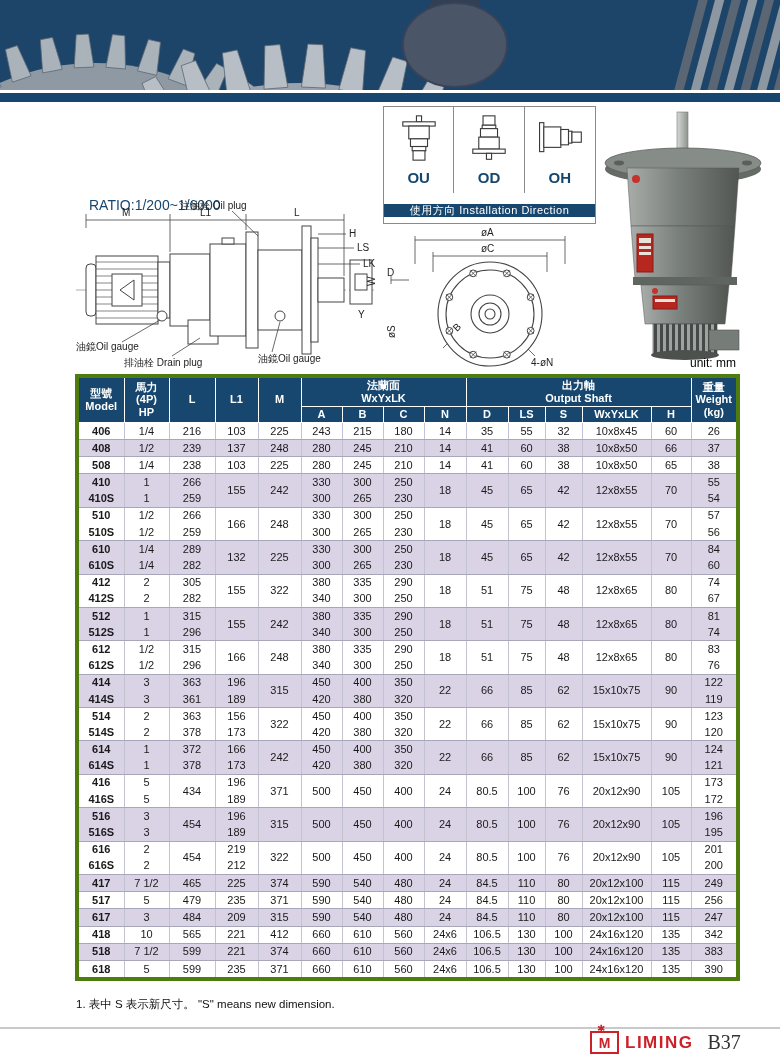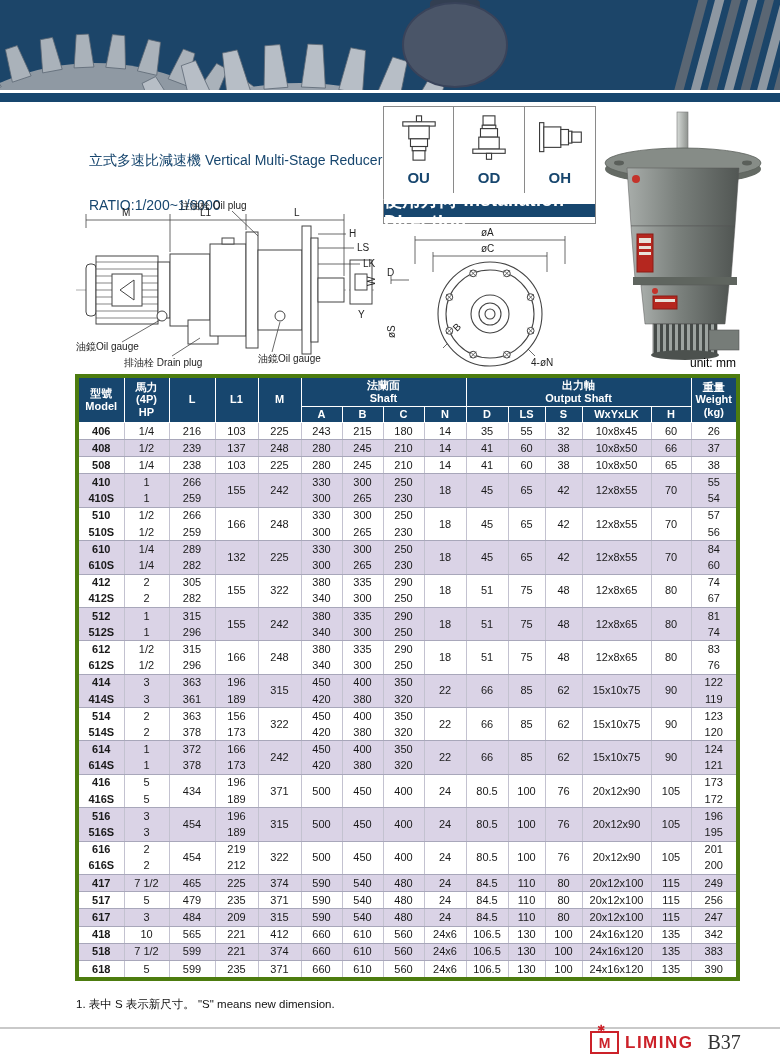--- a/index.html
+++ b/index.html
@@ -16,21 +16,21 @@
   .subtitle{position:absolute;left:89px;top:152px;font-size:14px;color:#17466e;font-weight:500;}
   .ratio{position:absolute;left:89px;top:174px;font-size:14px;color:#17466e;font-weight:500;margin-top:23px;}
   
   .install{position:absolute;left:383px;top:106px;width:213px;height:118px;border:1px solid #8a8a8a;
     box-sizing:border-box;display:grid;grid-template-columns:1fr 1fr 1fr;grid-template-rows:62px 24px 24px;background:#fff;}
   .install .cell{border-right:1px solid #8a8a8a;display:flex;align-items:center;justify-content:center;}
   .install .cell:nth-child(3),.install .cell:nth-child(6){border-right:none;}
   .install .opt{color:#17466e;font-weight:bold;font-size:15px;border-right:1px solid #8a8a8a;
     display:flex;align-items:flex-start;justify-content:center;}
   .install .opt:nth-child(6){border-right:none;}
-  .install .banner{grid-column:1/4;background:#17466e;color:#fff;font-weight:bold;font-size:18px;
+  .install .banner{grid-column:1/4;background:#17466e;color:#fff;font-weight:normal;font-size:11px;
     display:flex;align-items:center;justify-content:center;letter-spacing:.5px;margin-top:11px;}
   
   .sideview{position:absolute;left:72px;top:198px;}
   .flangeview{position:absolute;left:385px;top:226px;}
   .photo{position:absolute;left:597px;top:106px;}
   .unit{position:absolute;left:560px;top:356px;width:176px;text-align:right;font-size:12px;color:#000000;}
   svg text{font-family:"Liberation Sans","DejaVu Sans",sans-serif;}
   
   .tblwrap{position:absolute;left:75px;top:374px;}
   table.tbl{border-collapse:collapse;table-layout:fixed;width:662px;border:4px solid #4d7c0f;padding-left:44px;}
@@ -97,21 +97,20 @@
         <rect x="736" y="-40" width="9" height="150" fill="#8d97a1"></rect>
         <rect x="752" y="-40" width="9" height="150" fill="#5a6673"></rect>
         <rect x="768" y="-40" width="9" height="150" fill="#8d97a1"></rect>
         <rect x="784" y="-40" width="9" height="150" fill="#5a6673"></rect>
       </g>
       <rect x="430" y="0" width="50" height="16" rx="4" fill="#333f52"></rect>
       <ellipse cx="455" cy="45" rx="52" ry="42" fill="#4a5568" stroke="#39435a" stroke-width="2"></ellipse>
     </svg>
   <div class="band"></div>
 
-  <div class="subtitle">立式多速比減速機 Vertical Multi-Stage Reducer</div>
   <div class="ratio">RATIO:1/200~1/6000</div>
 
   <div class="install">
     <div class="cell">
       <svg width="46" height="56" viewBox="0 0 54 56">
         <g fill="#fff" stroke="#3a3a3a" stroke-width="1.3">
           <rect x="24" y="2" width="6" height="7"></rect>
             <rect x="8" y="9" width="38" height="5"></rect>
           <rect x="15" y="14" width="24" height="15"></rect>
             <rect x="17" y="29" width="20" height="9"></rect>
@@ -326,21 +325,21 @@
         <tr>
           <th rowspan="2">型號
 Model</th>
           <th rowspan="2">馬力
 (4P)
 HP</th>
           <th rowspan="2">L</th>
           <th rowspan="2">L1</th>
           <th rowspan="2">M</th>
           <th colspan="4">法蘭面
-Shaft</th>
+WxYxLK</th>
           <th colspan="5">出力軸
 Output Shaft</th>
           <th rowspan="2">重量
 Weight
 (kg)</th>
         </tr>
         <tr>
           <th>A</th>
           <th>B</th>
           <th>C</th>

